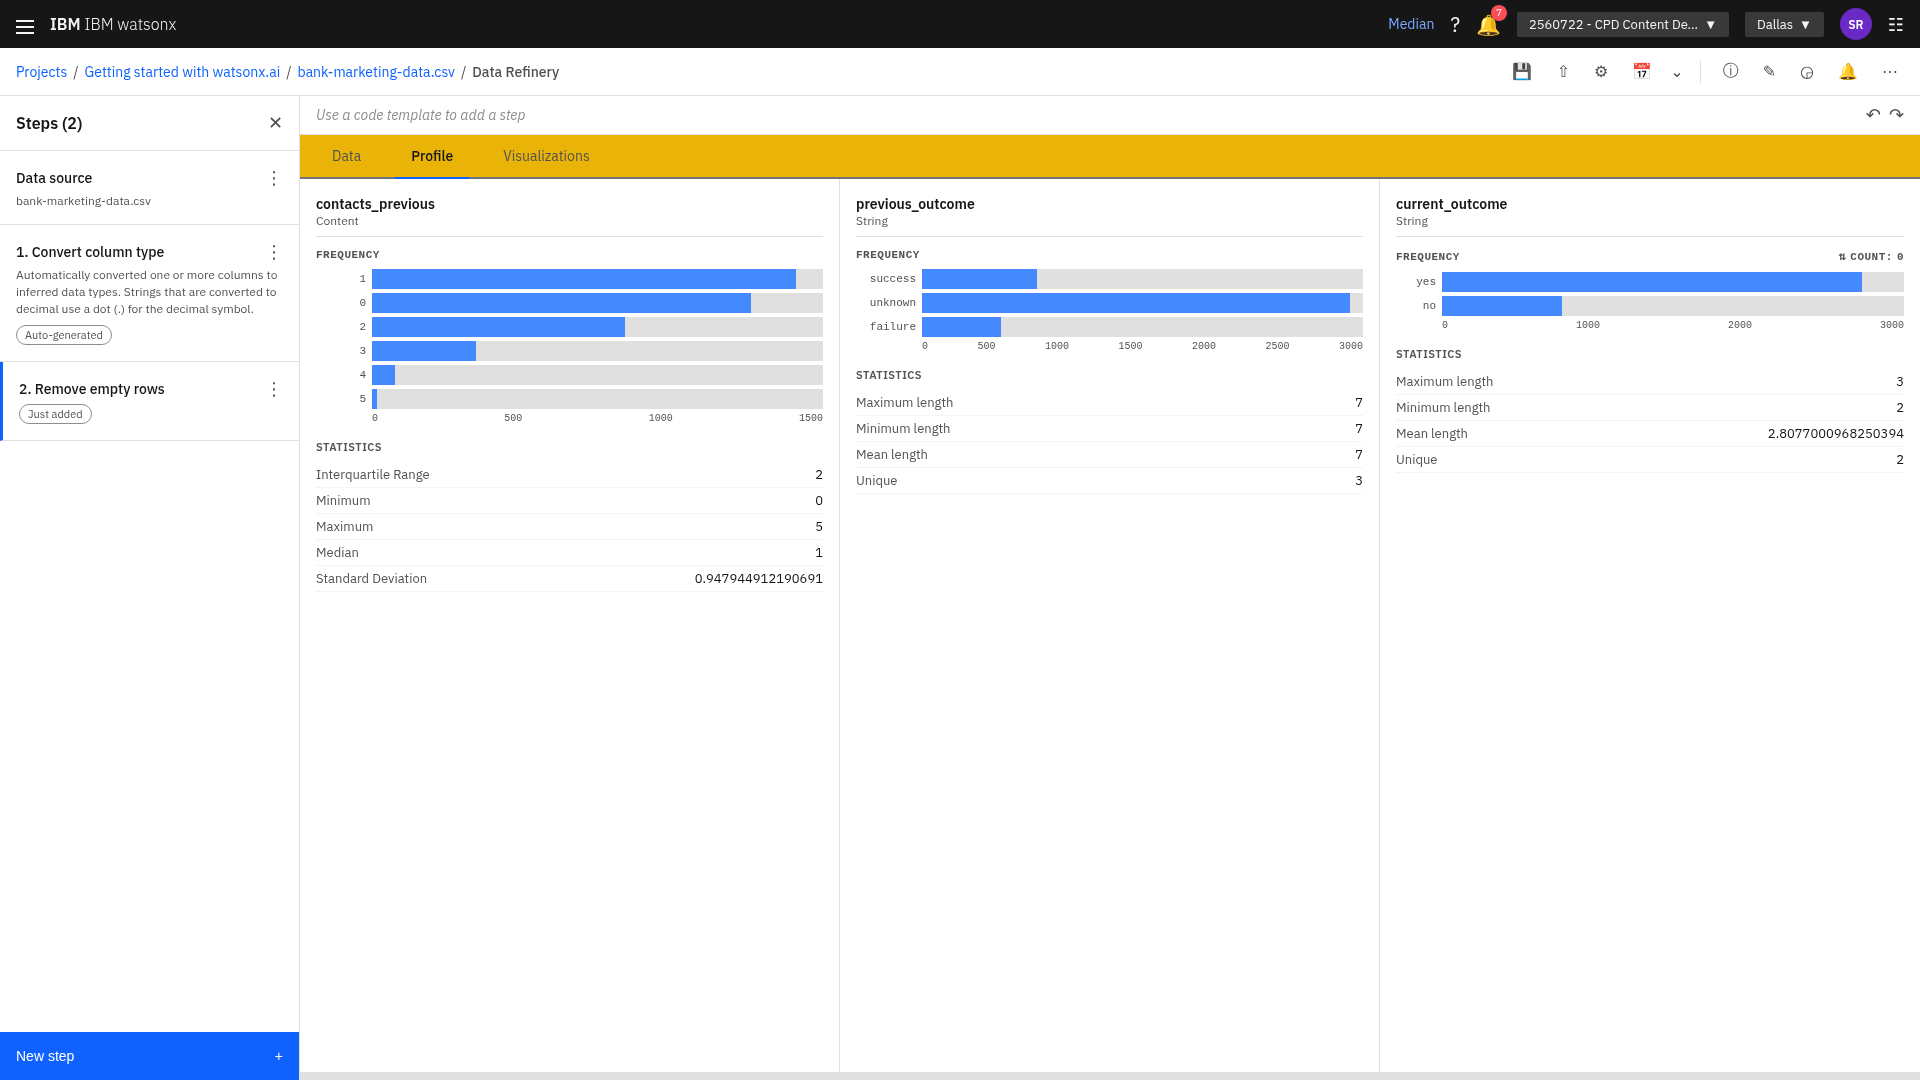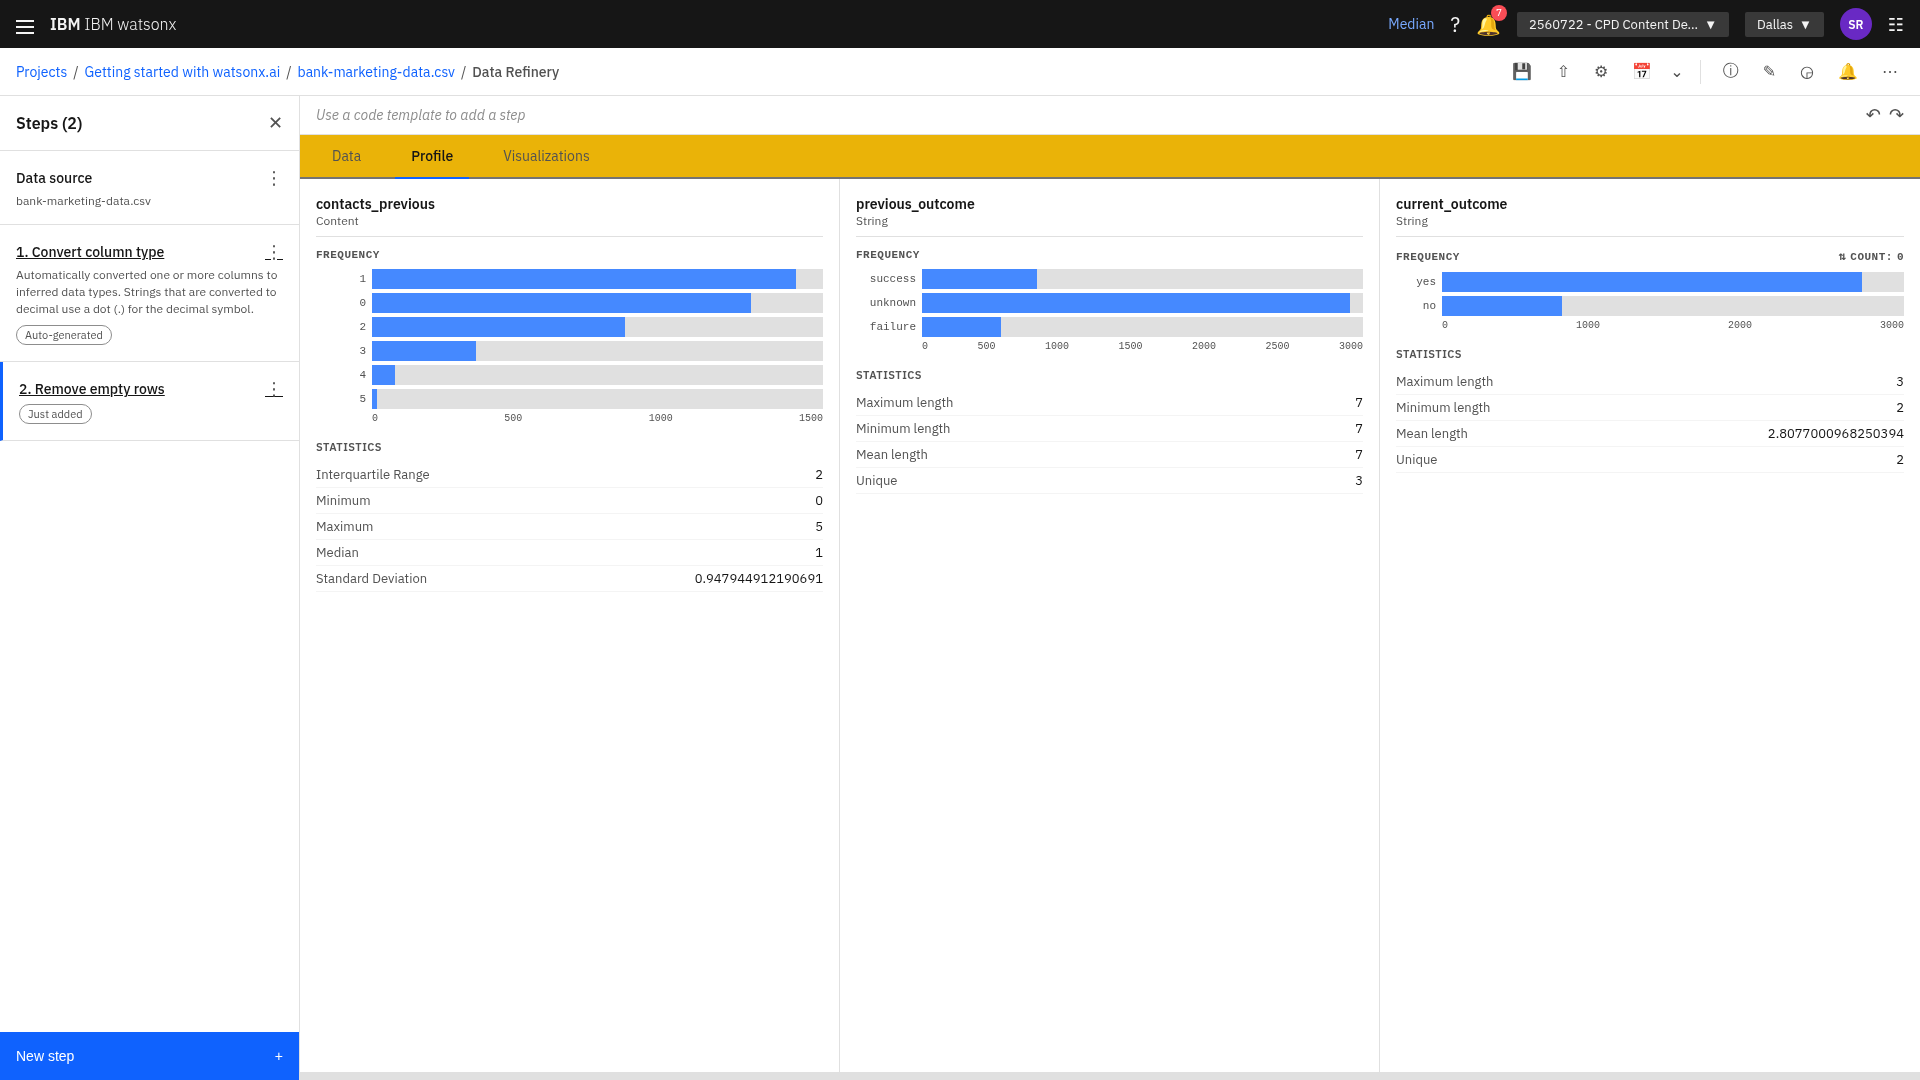--- a/index.html
+++ b/index.html
@@ -61,21 +61,21 @@
       display: flex; align-items: center; justify-content: space-between;
       padding: 16px; border-bottom: 1px solid #e0e0e0;
     }
     .sidebar-title { font-size: 16px; font-weight: 600; }
     .close-btn { background: none; border: none; cursor: pointer; color: #525252; font-size: 18px; }
 
     .step-item {
       padding: 16px; border-bottom: 1px solid #e0e0e0; cursor: pointer;
     }
     .step-item.active { border-left: 3px solid #0f62fe; }
-    .step-header { display: flex; align-items: center; justify-content: space-between; margin-bottom: 4px; text-decoration: underline; }
+    .step-header { display: flex; align-items: center; justify-content: space-between; margin-bottom: 4px; }
     .step-name { font-size: 14px; font-weight: 500; }
     .step-desc { font-size: 12px; color: #525252; line-height: 1.4; margin-bottom: 8px; }
     .tag {
       display: inline-block; font-size: 11px; padding: 2px 8px;
       border: 1px solid #8d8d8d; border-radius: 20px; color: #525252; background: white;
     }
     .dots-btn { background: none; border: none; cursor: pointer; color: #525252; font-size: 18px; }
 
     .data-source-item { padding: 16px; border-bottom: 1px solid #e0e0e0; }
     .ds-header { display: flex; align-items: center; justify-content: space-between; }

